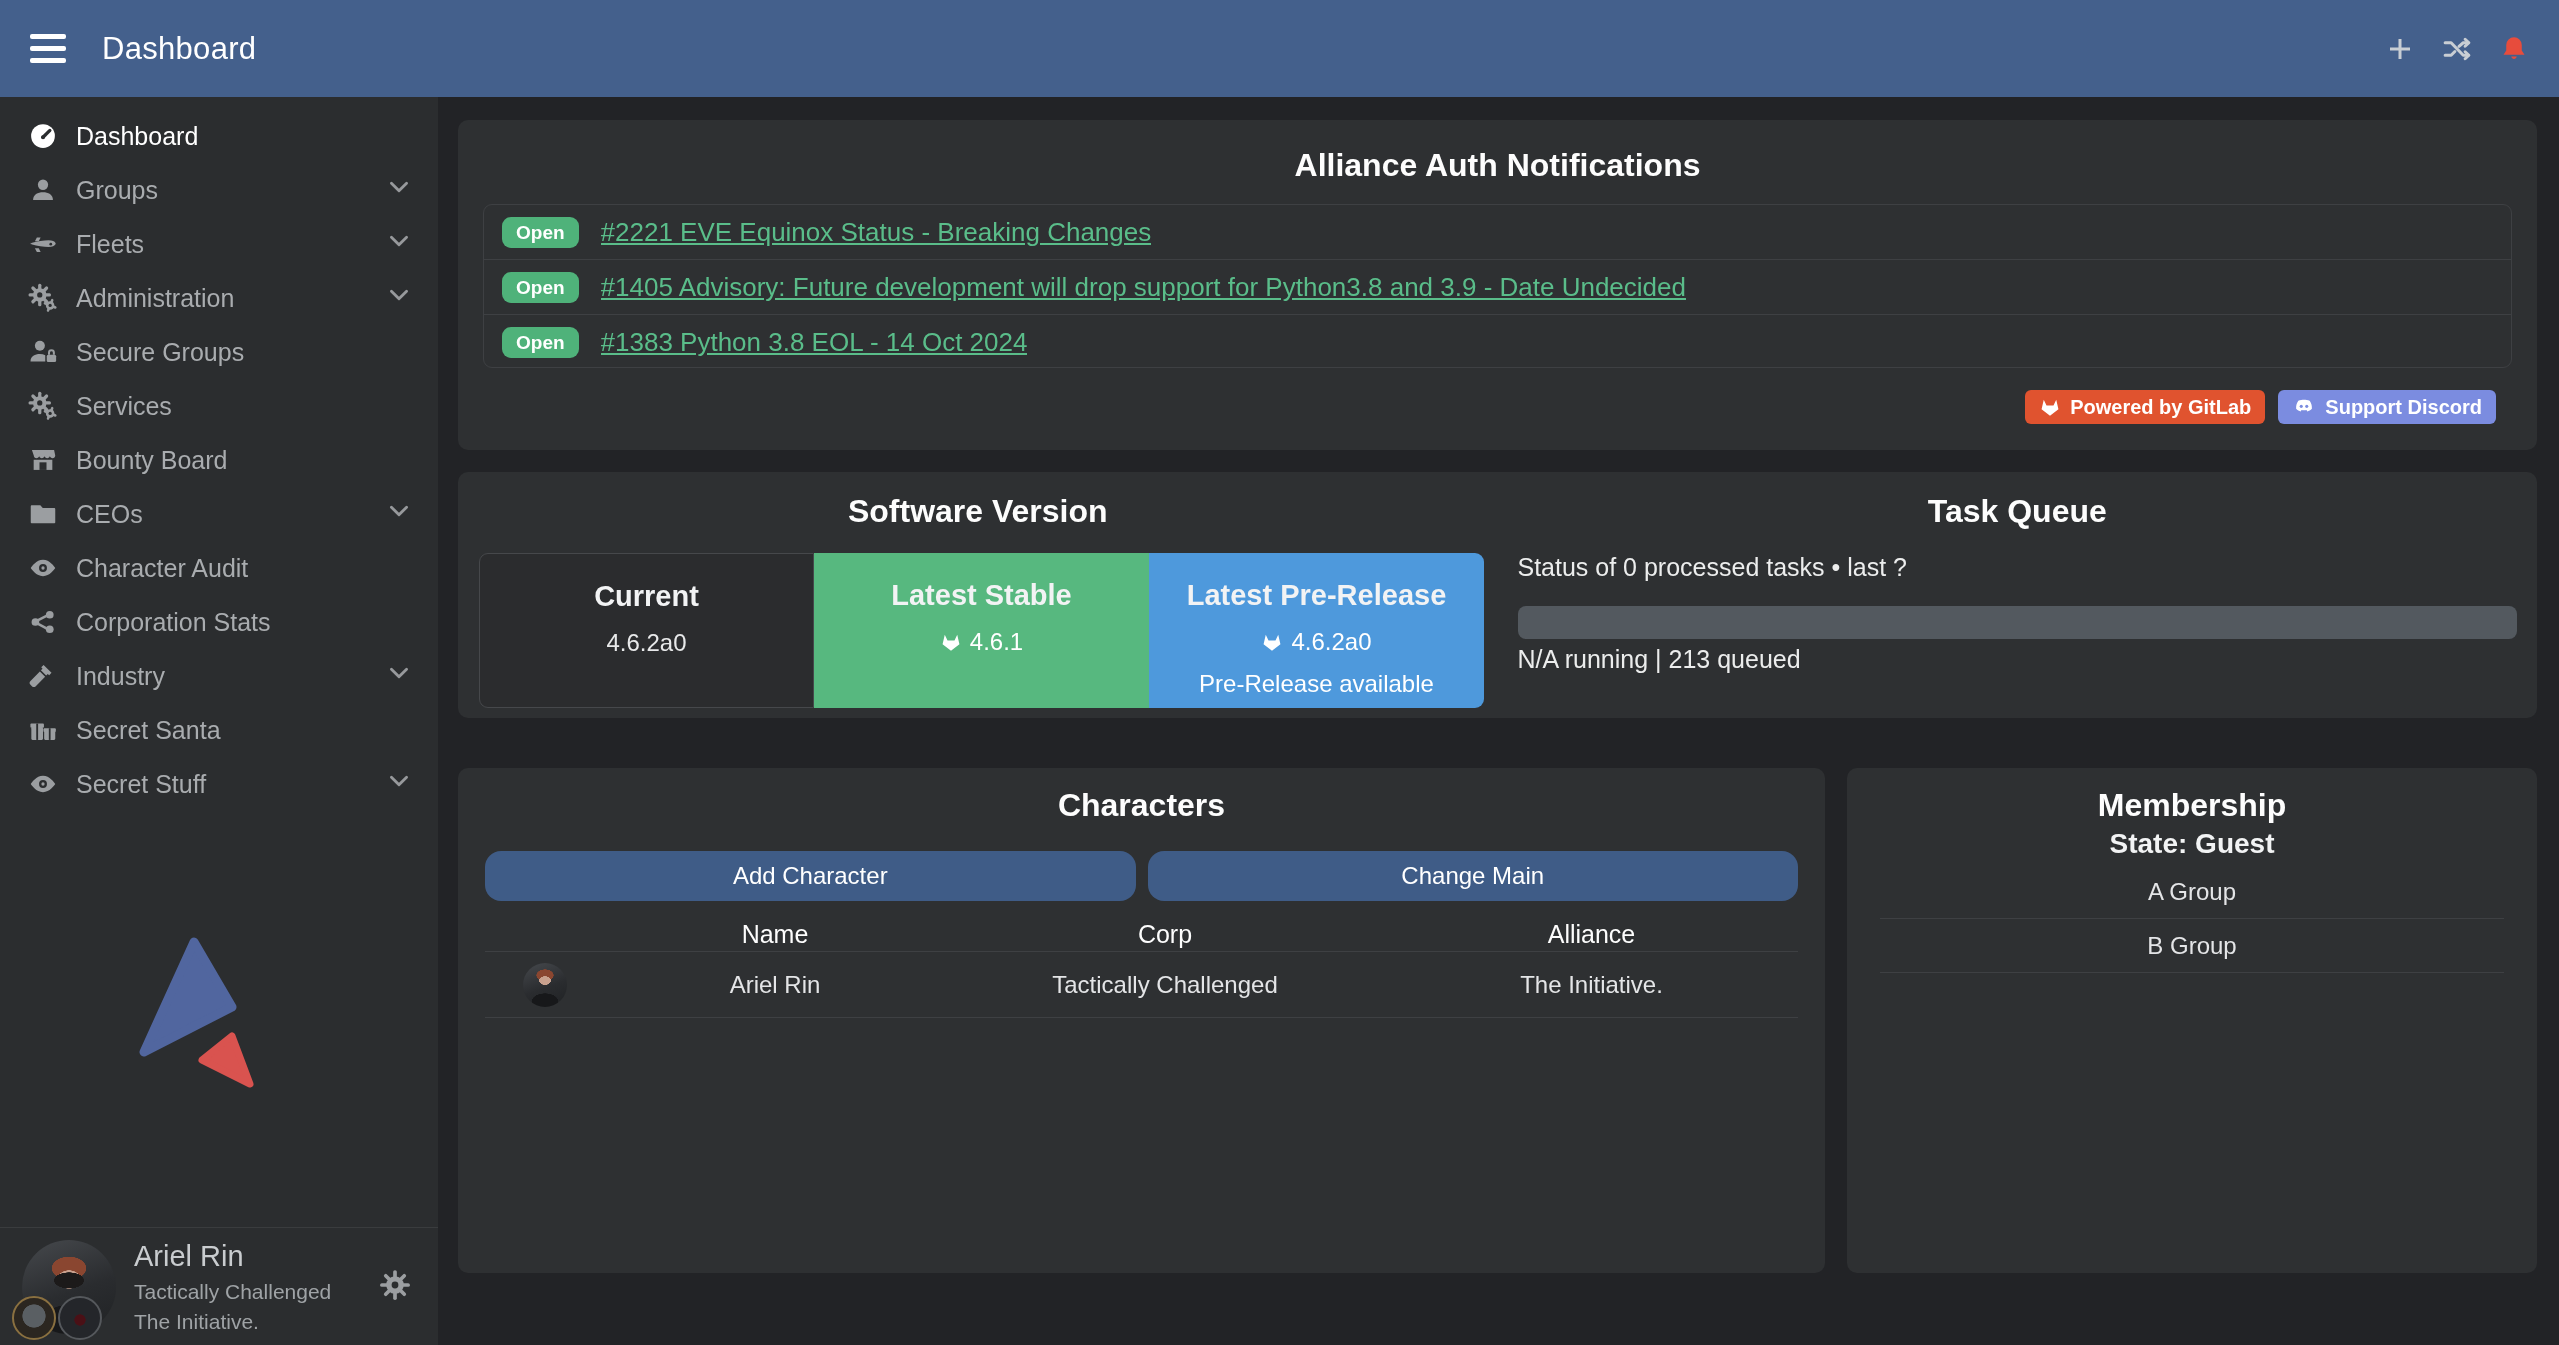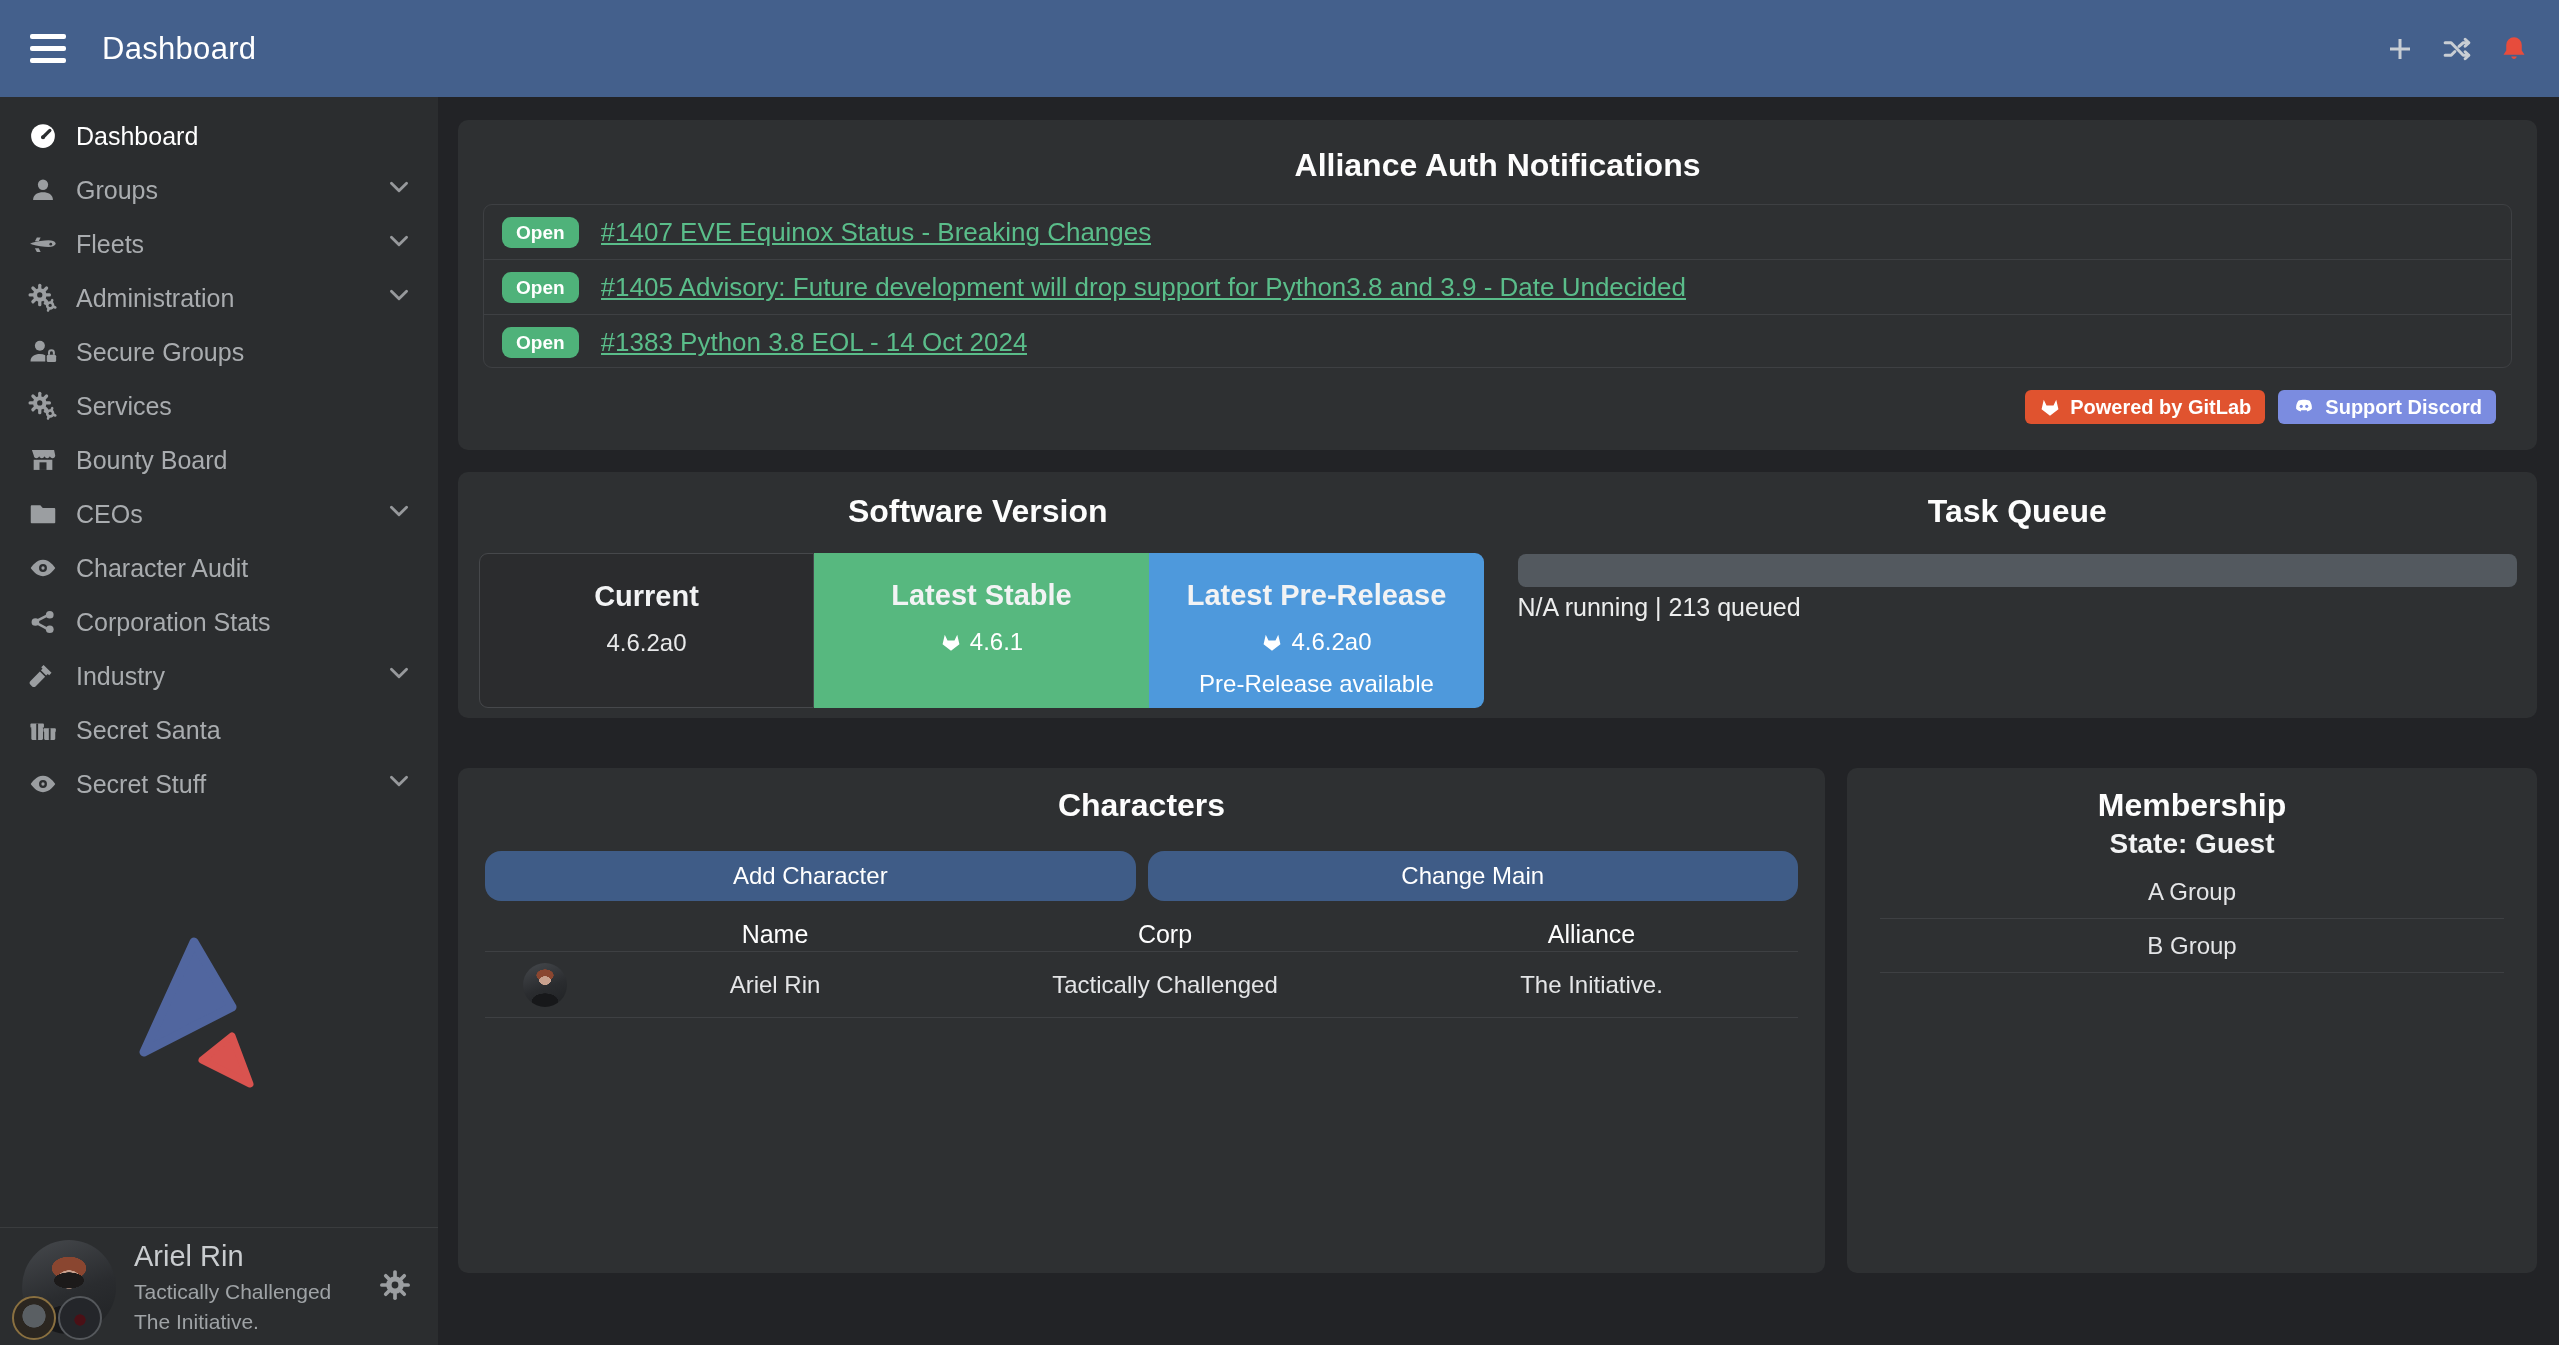--- a/index.html
+++ b/index.html
@@ -450,21 +450,21 @@
     </aside>
 
     <section class="content">
 
       <div class="panel notifications-panel">
         <h2 class="panel-title">Alliance Auth Notifications</h2>
 
         <div class="notif-list">
           <div class="notif-row">
             <span class="badge-open">Open</span>
-            <a class="notif-link">#1407 EVE Equinox Status - Breaking Changes</a>
+            <a class="notif-link">#2221 EVE Equinox Status - Breaking Changes</a>
           </div>
           <div class="notif-row">
             <span class="badge-open">Open</span>
             <a class="notif-link">#1405 Advisory: Future development will drop support for Python3.8 and 3.9 - Date Undecided</a>
           </div>
           <div class="notif-row">
             <span class="badge-open">Open</span>
             <a class="notif-link">#1383 Python 3.8 EOL - 14 Oct 2024</a>
           </div>
         </div>
@@ -513,20 +513,21 @@
                 <span>4.6.2a0</span>
               </div>
               <div class="v-note">Pre-Release available</div>
             </div>
           </div>
         </div>
 
         <div class="half">
           <h2 class="panel-title">Task Queue</h2>
           <div class="tq-body">
+            <div class="tq-status">Status of 0 processed tasks • last ?</div>
             <div class="progress">
               <div class="progress-fill" style="width: 0%;"></div>
             </div>
             <div class="tq-summary">N/A running | 213 queued</div>
           </div>
         </div>
       </div>
 
       <div class="row3">
 

